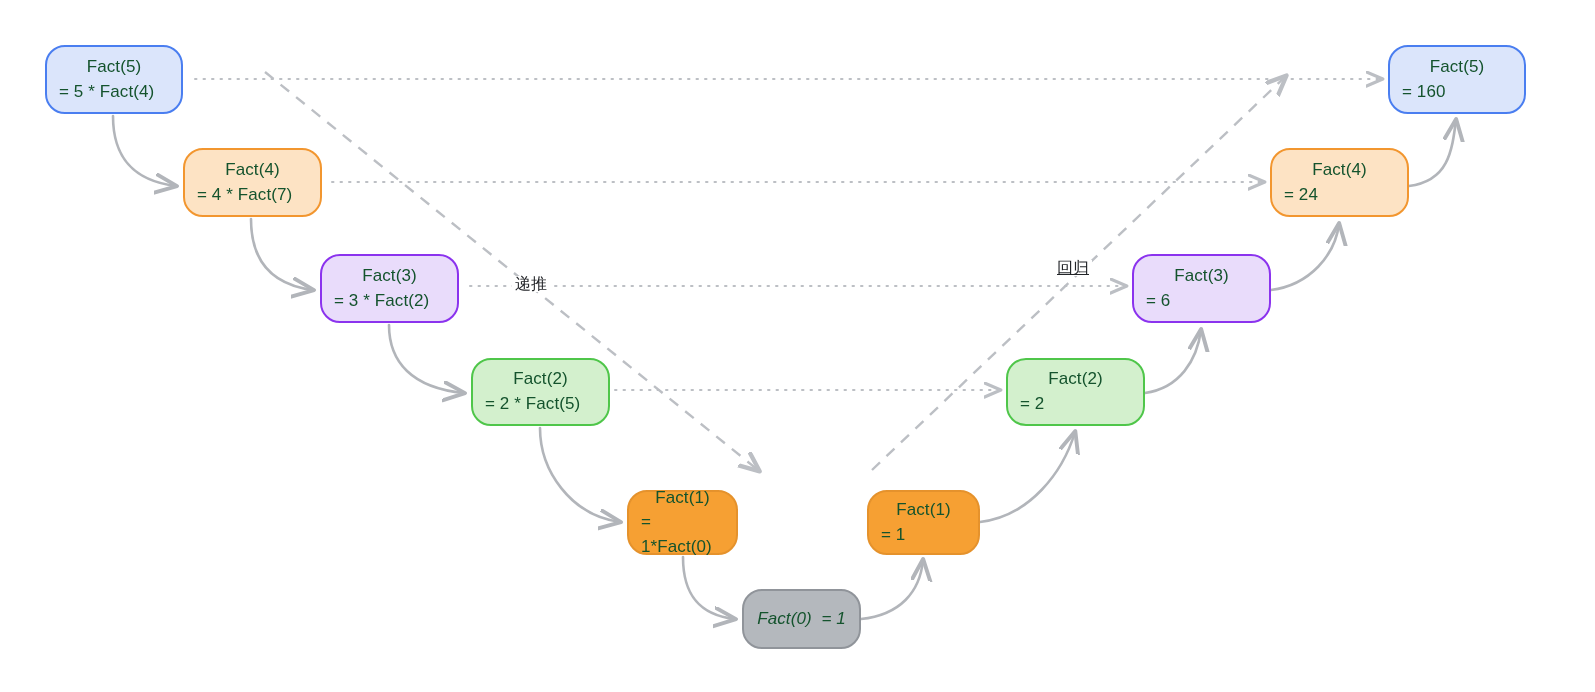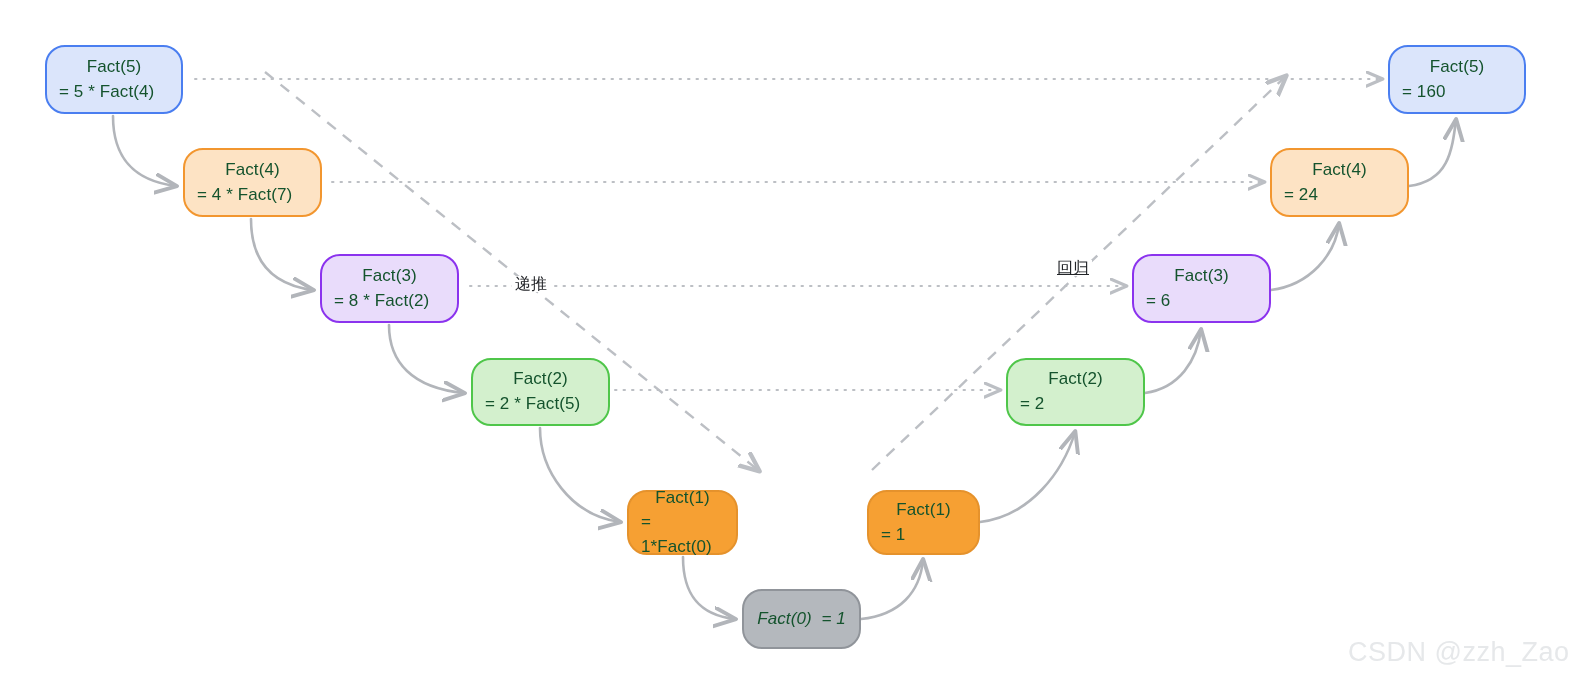--- a/index.html
+++ b/index.html
@@ -119,21 +119,21 @@
       <div class="node" style="left: 45px; top: 45px; width: 138px; height: 69px; background: rgb(219, 229, 251); border-color: rgb(74, 126, 240);">
         <div class="l1">Fact(5)</div>
         <div class="l2">= 5 * Fact(4)</div>
       </div>
       <div class="node" style="left: 183px; top: 148px; width: 139px; height: 69px; background: rgb(253, 227, 196); border-color: rgb(242, 150, 47);">
         <div class="l1">Fact(4)</div>
         <div class="l2">= 4 * Fact(7)</div>
       </div>
       <div class="node" style="left: 320px; top: 254px; width: 139px; height: 69px; background: rgb(233, 220, 251); border-color: rgb(139, 51, 238);">
         <div class="l1">Fact(3)</div>
-        <div class="l2">= 8 * Fact(2)</div>
+        <div class="l2">= 3 * Fact(2)</div>
       </div>
       <div class="node" style="left: 471px; top: 358px; width: 139px; height: 68px; background: rgb(211, 240, 205); border-color: rgb(79, 198, 74);">
         <div class="l1">Fact(2)</div>
         <div class="l2">= 2 * Fact(5)</div>
       </div>
       <div class="node" style="left: 627px; top: 490px; width: 111px; height: 65px; background: rgb(246, 160, 51); border-color: rgb(229, 146, 44);">
         <div class="l1">Fact(1)</div>
         <div class="l2">= 1*Fact(0)</div>
       </div>
       <div class="node single" style="left: 742px; top: 589px; width: 119px; height: 60px; background: rgb(180, 184, 189); border-color: rgb(144, 148, 154);">
@@ -157,15 +157,14 @@
       </div>
       <div class="node" style="left: 1388px; top: 45px; width: 138px; height: 69px; background: rgb(219, 229, 251); border-color: rgb(74, 126, 240);">
         <div class="l1">Fact(5)</div>
         <div class="l2">= 160</div>
       </div>
     </div>
 
   <div class="edge-label" id="lbl-descent" style="left: 492px; top: 276px; margin-left: 20px;">递推</div>
   <div class="edge-label" id="lbl-ret" style="left: 1054px; top: 260px; text-decoration: underline;">回归</div>
 
-  <div class="watermark" style="left:1348px; top:637px;">CSDN @zzh_Zao</div>
 
 </div>
 
 </body></html>

